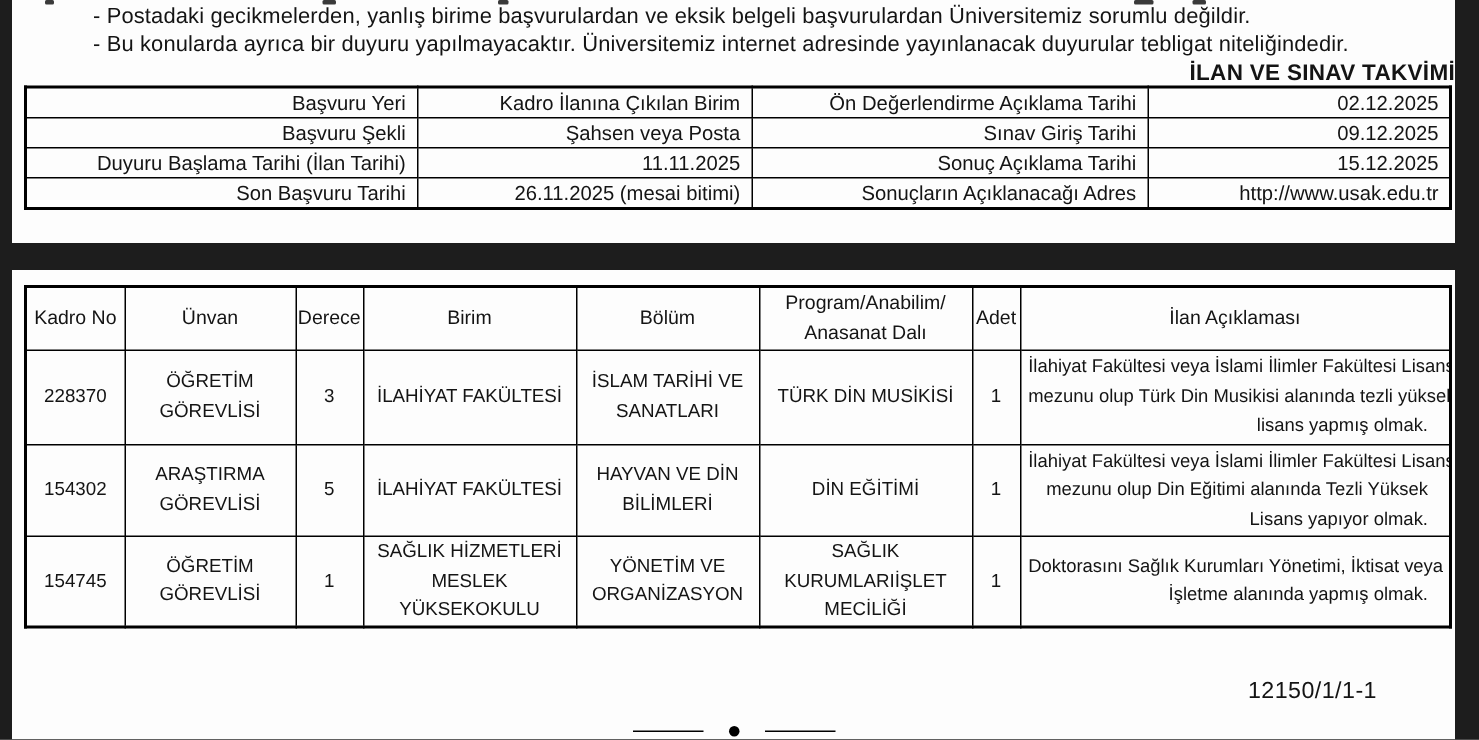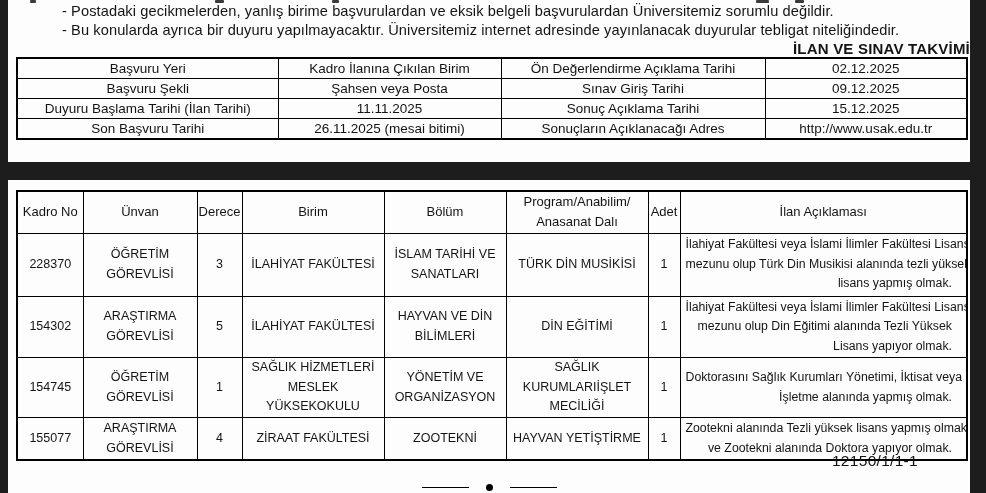--- a/index.html
+++ b/index.html
@@ -16,21 +16,21 @@
 
   .note { position:absolute; left:54px; font-size:14.6px; white-space:nowrap; letter-spacing:0.1px; }
   .note1 { top:3px; }
   .note2 { top:22px; }
 
   .schedule-title { position:absolute; top:40px; left:0; width:100%; text-align:right;
     font-weight:bold; font-size:15px; letter-spacing:0.2px; }
 
   table { border-collapse:collapse; table-layout:fixed; }
   table.t1 { position:absolute; top:57px; left:8px; width:950px; border:2px solid #000; }
-  .t1 td { border:1px solid #000; height:19px; text-align:center; vertical-align:middle;
+  .t1 td { border:1px solid #000; height:19px; text-align:right; vertical-align:middle;
     font-size:13.5px; padding:0 7px; overflow:hidden; white-space:nowrap; }
 
   table.t2 { position:absolute; top:10px; left:8px; width:950px; border:2px solid #000; }
   .t2 th, .t2 td { border:1px solid #000; text-align:center; vertical-align:middle;
     font-size:12.5px; font-weight:normal; padding:0 1px; overflow:hidden; line-height:1.55; }
   .t2 th { font-size:13px; white-space:pre-line; }
   .t2 td.desc { text-align:right; padding:1px 14px 1px 5px; font-size:12.3px;
     line-height:19.5px; white-space:pre; }
 
   .doc-number { position:absolute; top:272px; right:52px; font-size:15.5px; letter-spacing:0.3px; }
@@ -147,31 +147,20 @@
           <td>154745</td>
           <td>ÖĞRETİM GÖREVLİSİ</td>
           <td>1</td>
           <td>SAĞLIK HİZMETLERİ MESLEK YÜKSEKOKULU</td>
           <td>YÖNETİM VE ORGANİZASYON</td>
           <td>SAĞLIK KURUMLARIİŞLET MECİLİĞİ</td>
           <td>1</td>
           <td class="desc">Doktorasını Sağlık Kurumları Yönetimi, İktisat veya
 İşletme alanında yapmış olmak.</td>
         </tr>
-        <tr style="height:38px">
-          <td>155077</td>
-          <td>ARAŞTIRMA GÖREVLİSİ</td>
-          <td>4</td>
-          <td>ZİRAAT FAKÜLTESİ</td>
-          <td>ZOOTEKNİ</td>
-          <td>HAYVAN YETİŞTİRME</td>
-          <td>1</td>
-          <td class="desc">Zootekni alanında Tezli yüksek lisans yapmış olmak
-ve Zootekni alanında Doktora yapıyor olmak.</td>
-        </tr>
       </tbody>
     </table>
 
     <div class="doc-number">12150/1/1-1</div>
 
     <div class="end-divider">
       <span class="seg"></span>
       <span class="dot"></span>
       <span class="seg"></span>
     </div>

